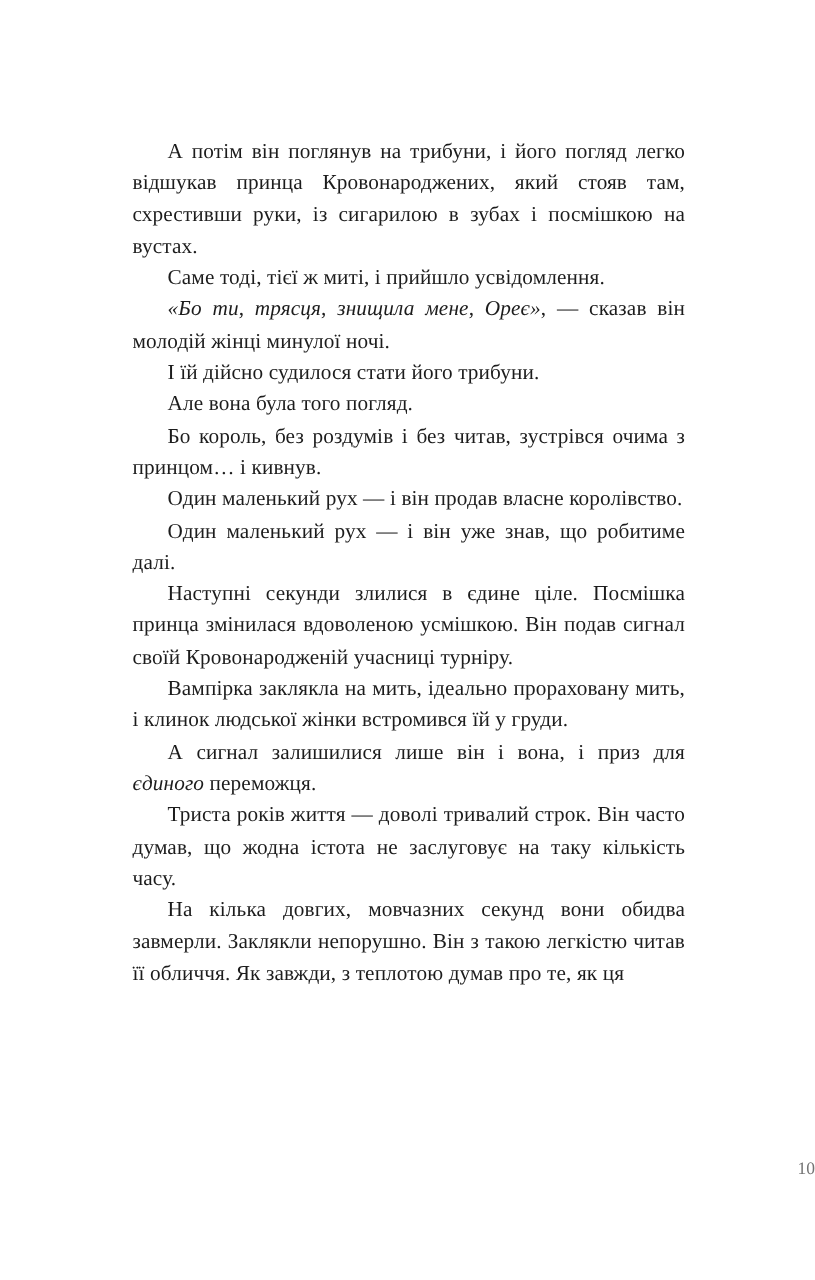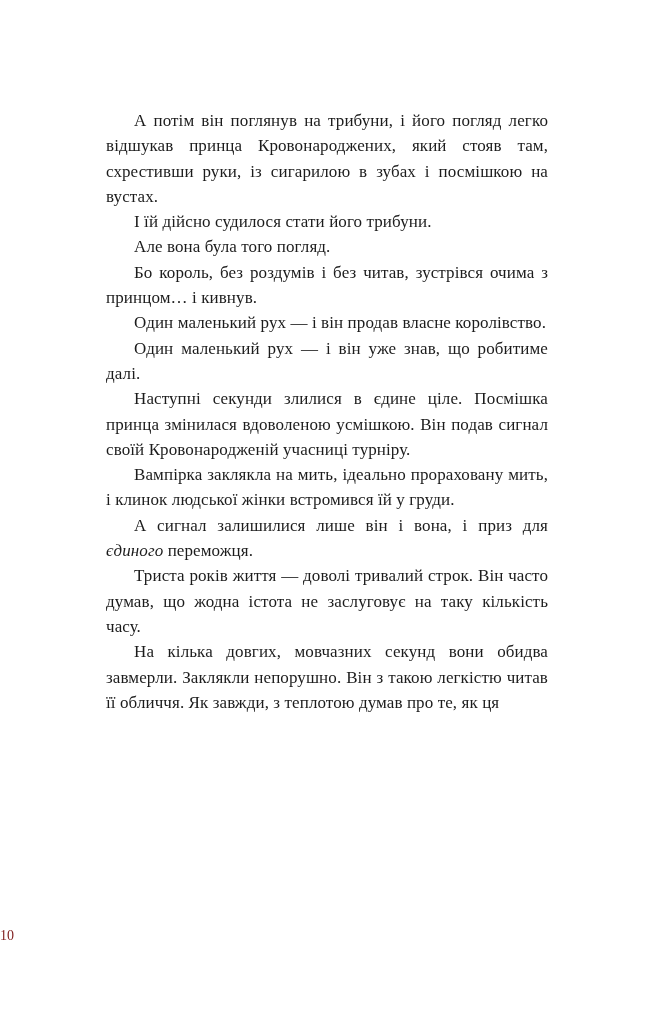--- a/index.html
+++ b/index.html
@@ -37,31 +37,33 @@
     text-indent: 28px;
   }
   .text-block .italic {
     font-style: italic;
   }
   .page-number {
     position: absolute;
     top: 928px;
     left: 0;
     width: 652px;
-    text-align: left;
+    text-align: right;
     font-size: 14px;
-    color: #7f1d1d;
+    color: #737373;
   }
 </style>
 </head>
 <body>
 
 <div class="page">
   <div class="text-block">
       <p><span class="">А потім він поглянув на трибуни, і його погляд легко відшукав принца Кровонароджених, який стояв там, схрестивши руки, із сигарилою в зубах і посмішкою на вустах.</span></p>
+      <p><span class="">Саме тоді, тієї ж миті, і прийшло усвідомлення.</span></p>
+      <p><span class="italic">«Бо ти, трясця, знищила мене, Ореє»</span><span class="">, — сказав він молодій жінці минулої ночі.</span></p>
       <p><span class="">І їй дійсно судилося стати його трибуни.</span></p>
       <p><span class="">Але вона була того погляд.</span></p>
       <p><span class="">Бо король, без роздумів і без читав, зустрівся очима з принцом… і кивнув.</span></p>
       <p><span class="">Один маленький рух — і він продав власне королівство.</span></p>
       <p><span class="">Один маленький рух — і він уже знав, що робитиме далі.</span></p>
       <p><span class="">Наступні секунди злилися в єдине ціле. Посмішка принца змінилася вдоволеною усмішкою. Він подав сигнал своїй Кровонародженій учасниці турніру.</span></p>
       <p><span class="">Вампірка заклякла на мить, ідеально прораховану мить, і клинок людської жінки встромився їй у груди.</span></p>
       <p><span class="">А сигнал залишилися лише він і вона, і приз для </span><span class="italic">єдиного</span><span class=""> переможця.</span></p>
       <p><span class="">Триста років життя — доволі тривалий строк. Він часто думав, що жодна істота не заслуговує на таку кількість часу.</span></p>
       <p><span class="">На кілька довгих, мовчазних секунд вони обидва завмерли. Заклякли непорушно. Він з такою легкістю читав її обличчя. Як завжди, з теплотою думав про те, як ця</span></p>

